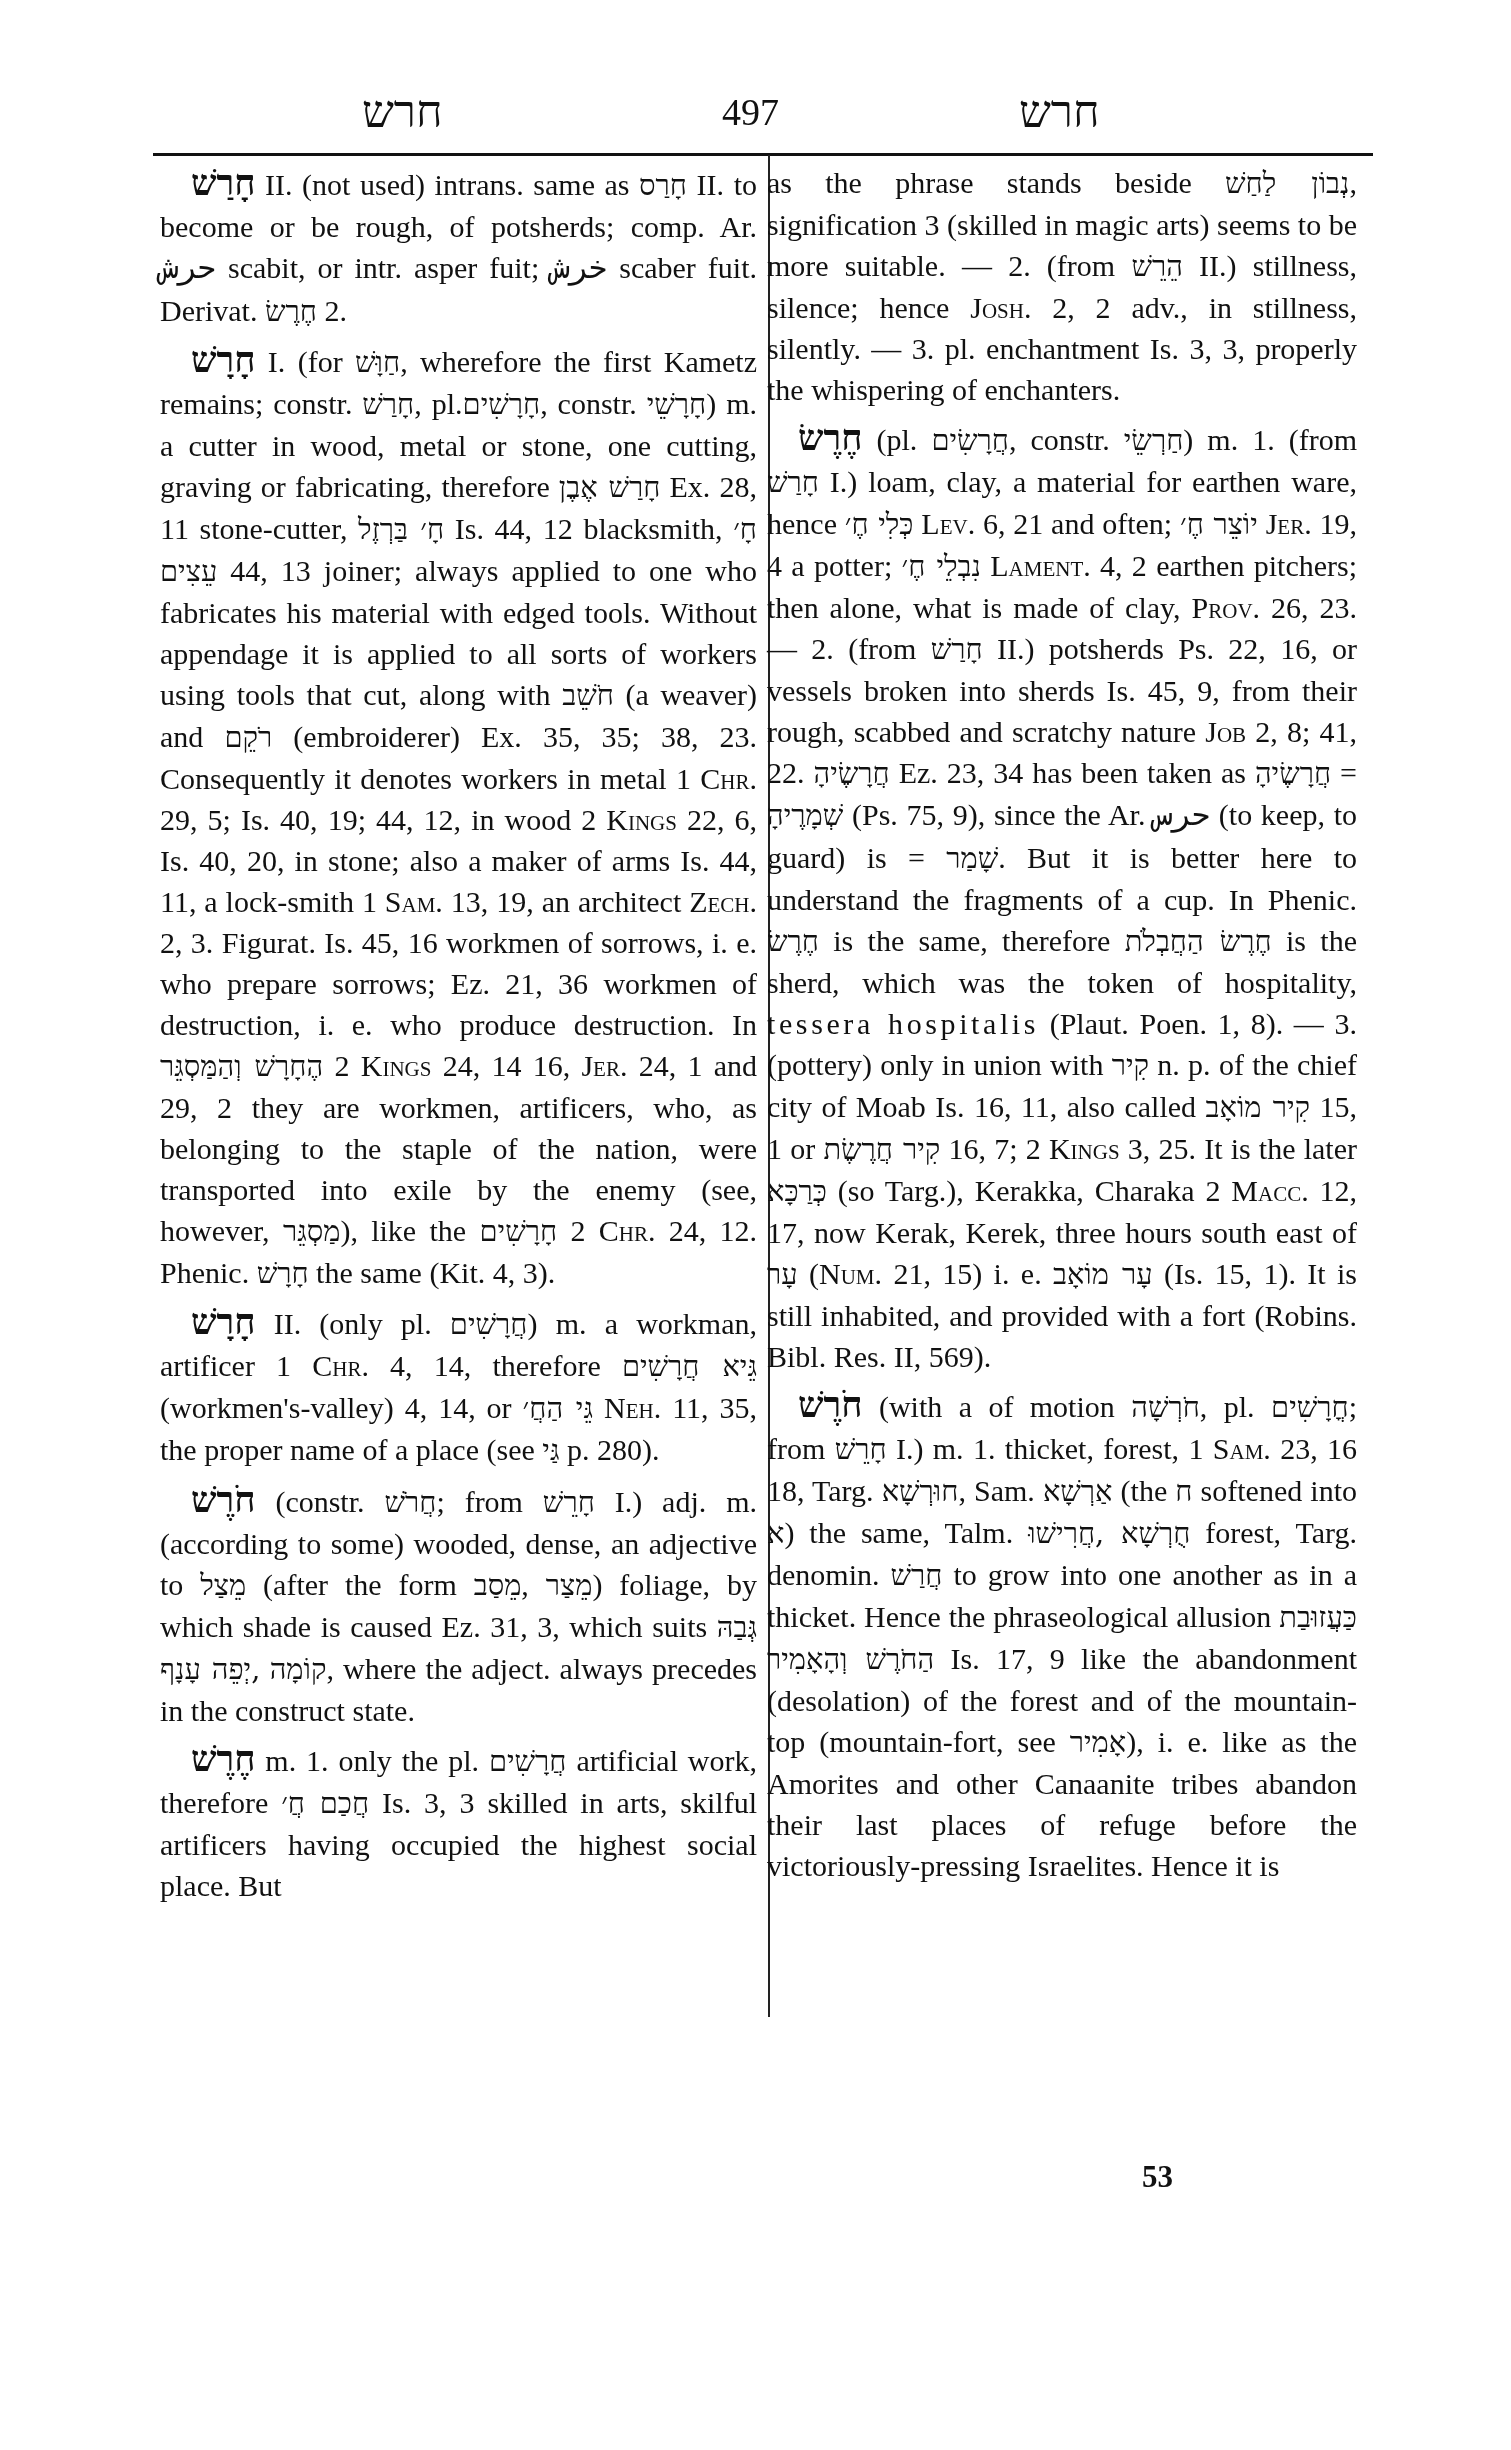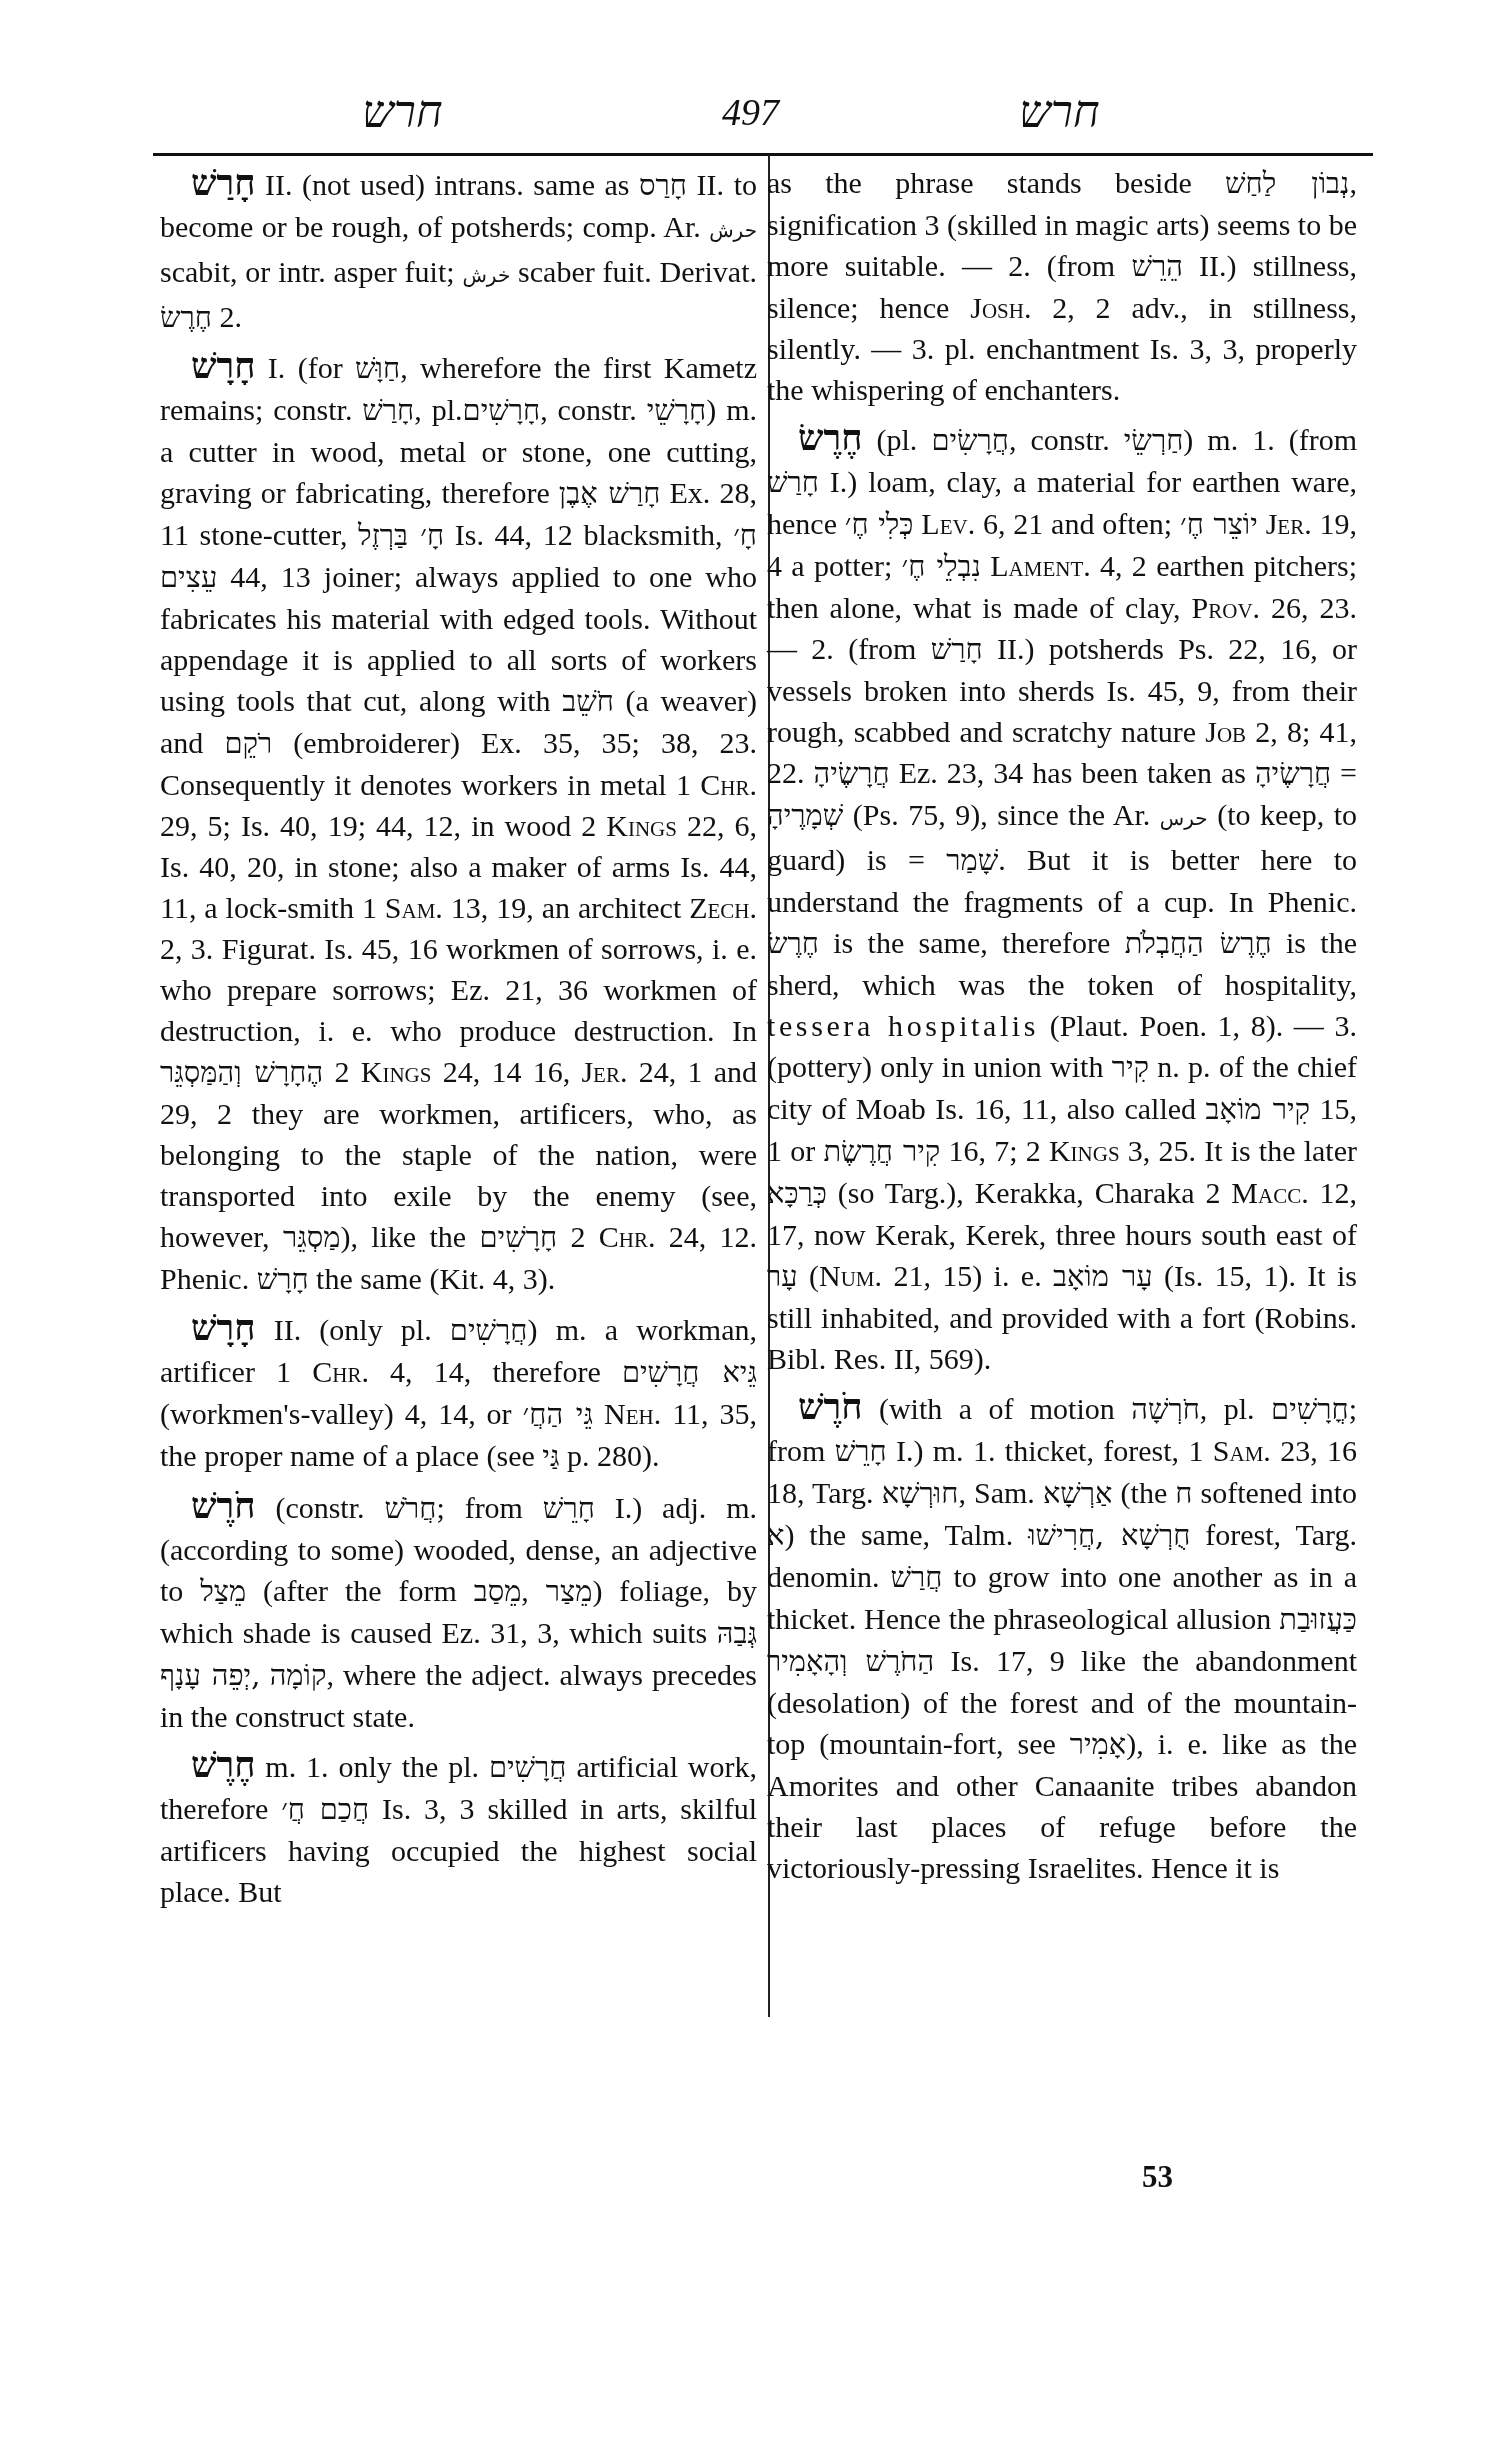--- a/index.html
+++ b/index.html
@@ -1,31 +1,31 @@
 <!DOCTYPE html>
 <html style="font-size:14.4px"><head>
 <meta charset="utf-8">
 <style>
   html, body { margin:0; padding:0; background:#ffffff; }
   body { width:1512px; height:2450px; position:relative; overflow:hidden;
          font-family:"Liberation Serif","DejaVu Serif",serif; color:#111; }
-  .header { position:absolute; top:85px; left:160px; width:1209px; height:63px;font-style:italic; }
+  .header { position:absolute; top:85px; left:160px; width:1209px; height:63px; }
   .hw { position:absolute; top:0; font-size:45px; font-family:"DejaVu Serif",serif; direction:rtl; }
   .hw.left { left:202px; } .hw.right { left:859px; }
   .pageno { position:absolute; left:562px; top:5.4px; font-size:38px;text-align:center; }
   .rule { position:absolute; top:153px; left:153px; width:1220px; height:2.7px; background:#111; }
   .divider { position:absolute; top:155px; left:768px; width:1.8px; height:1862px; background:#222; }
   .col { position:absolute; top:162px; font-size:30px; line-height:41px; text-align:justify; }
   .col.left { left:160px; width:597px; }
   .col.right { left:767px; width:590px; }
   .entry { margin:0 0 7.2px 0; text-indent:31px; }
   .entry.cont { text-indent:0; }
   .heb { font-family:"DejaVu Serif",serif; font-size:29px; unicode-bidi:isolate; direction:rtl; }
   .heb.big { font-size:36px; font-weight:bold; }
-  .ar { font-family:Liberation Sans, sans-serif; font-size:20px; unicode-bidi:isolate; direction:rtl; }
+  .ar { font-family:Liberation Mono, monospace; font-size:31px; unicode-bidi:isolate; direction:rtl; }
   i, .it { }
   .sc { font-variant:small-caps; }
   .spaced { letter-spacing:3.6px; }
   .sig { position:absolute; top:2159px; left:1142px; font-size:31px; font-weight:bold; }
 </style>
 </head>
 <body>
 
 <div class="header">
   <span class="hw left">חרש</span>

